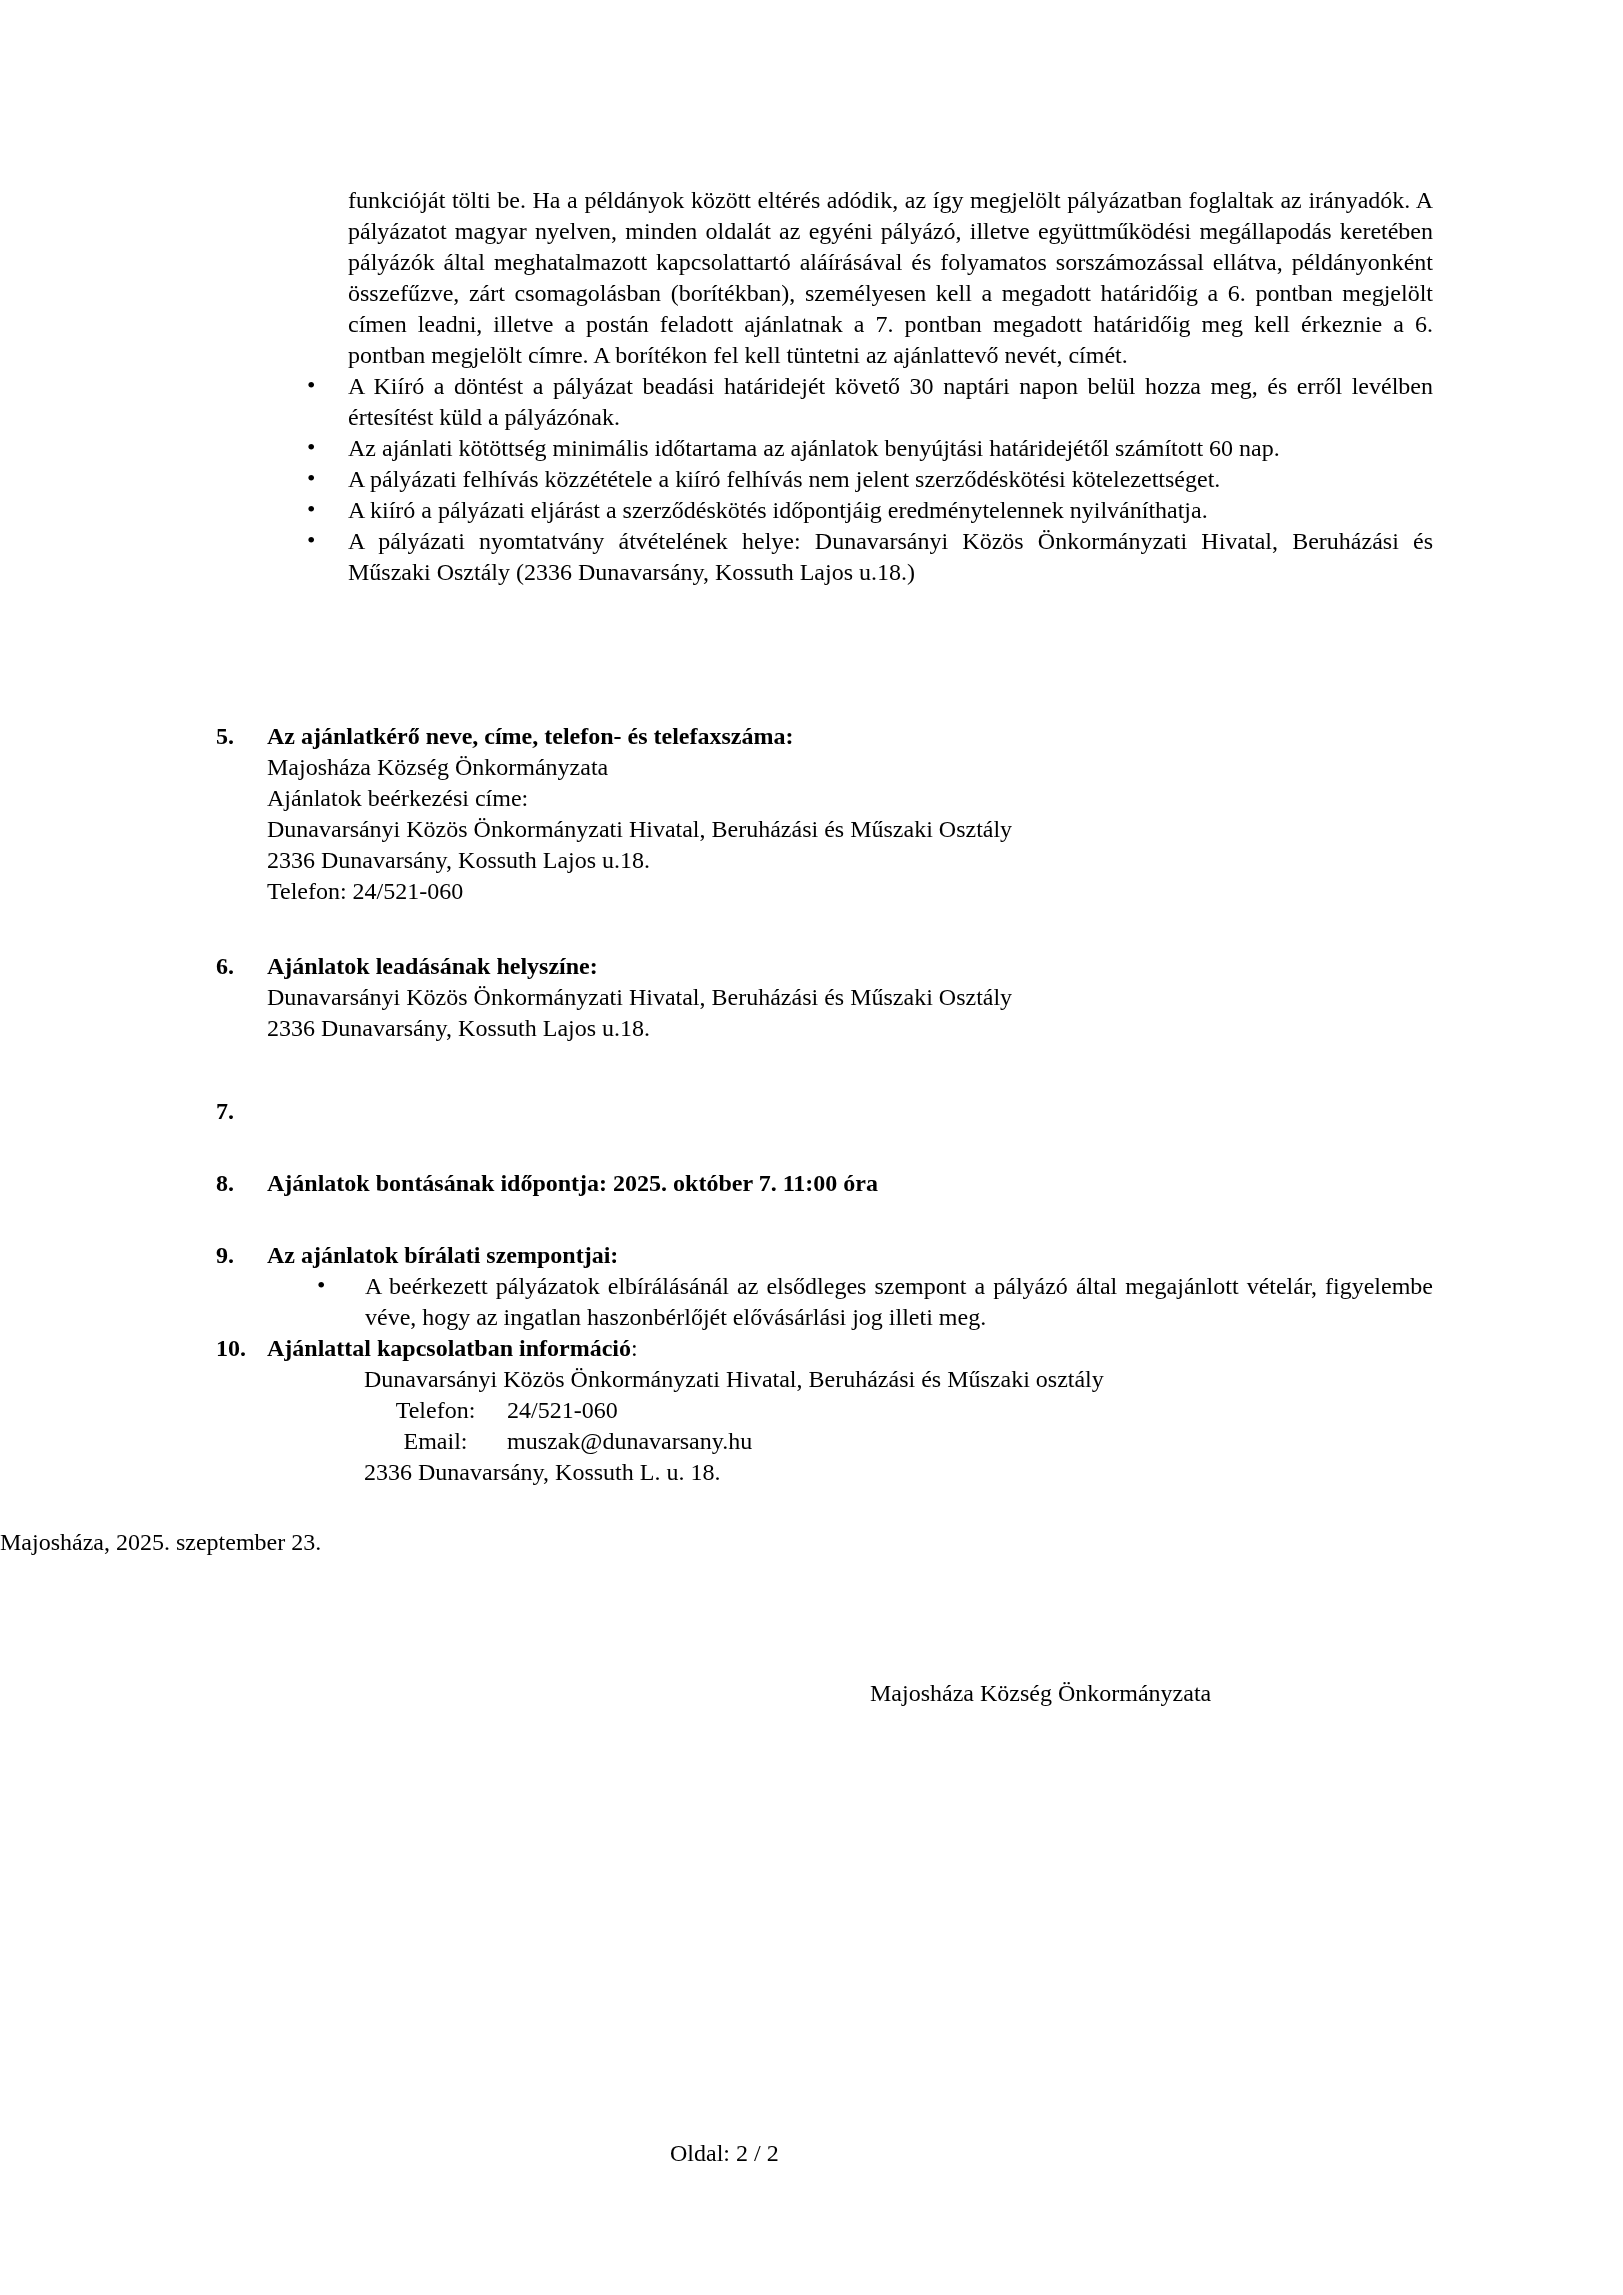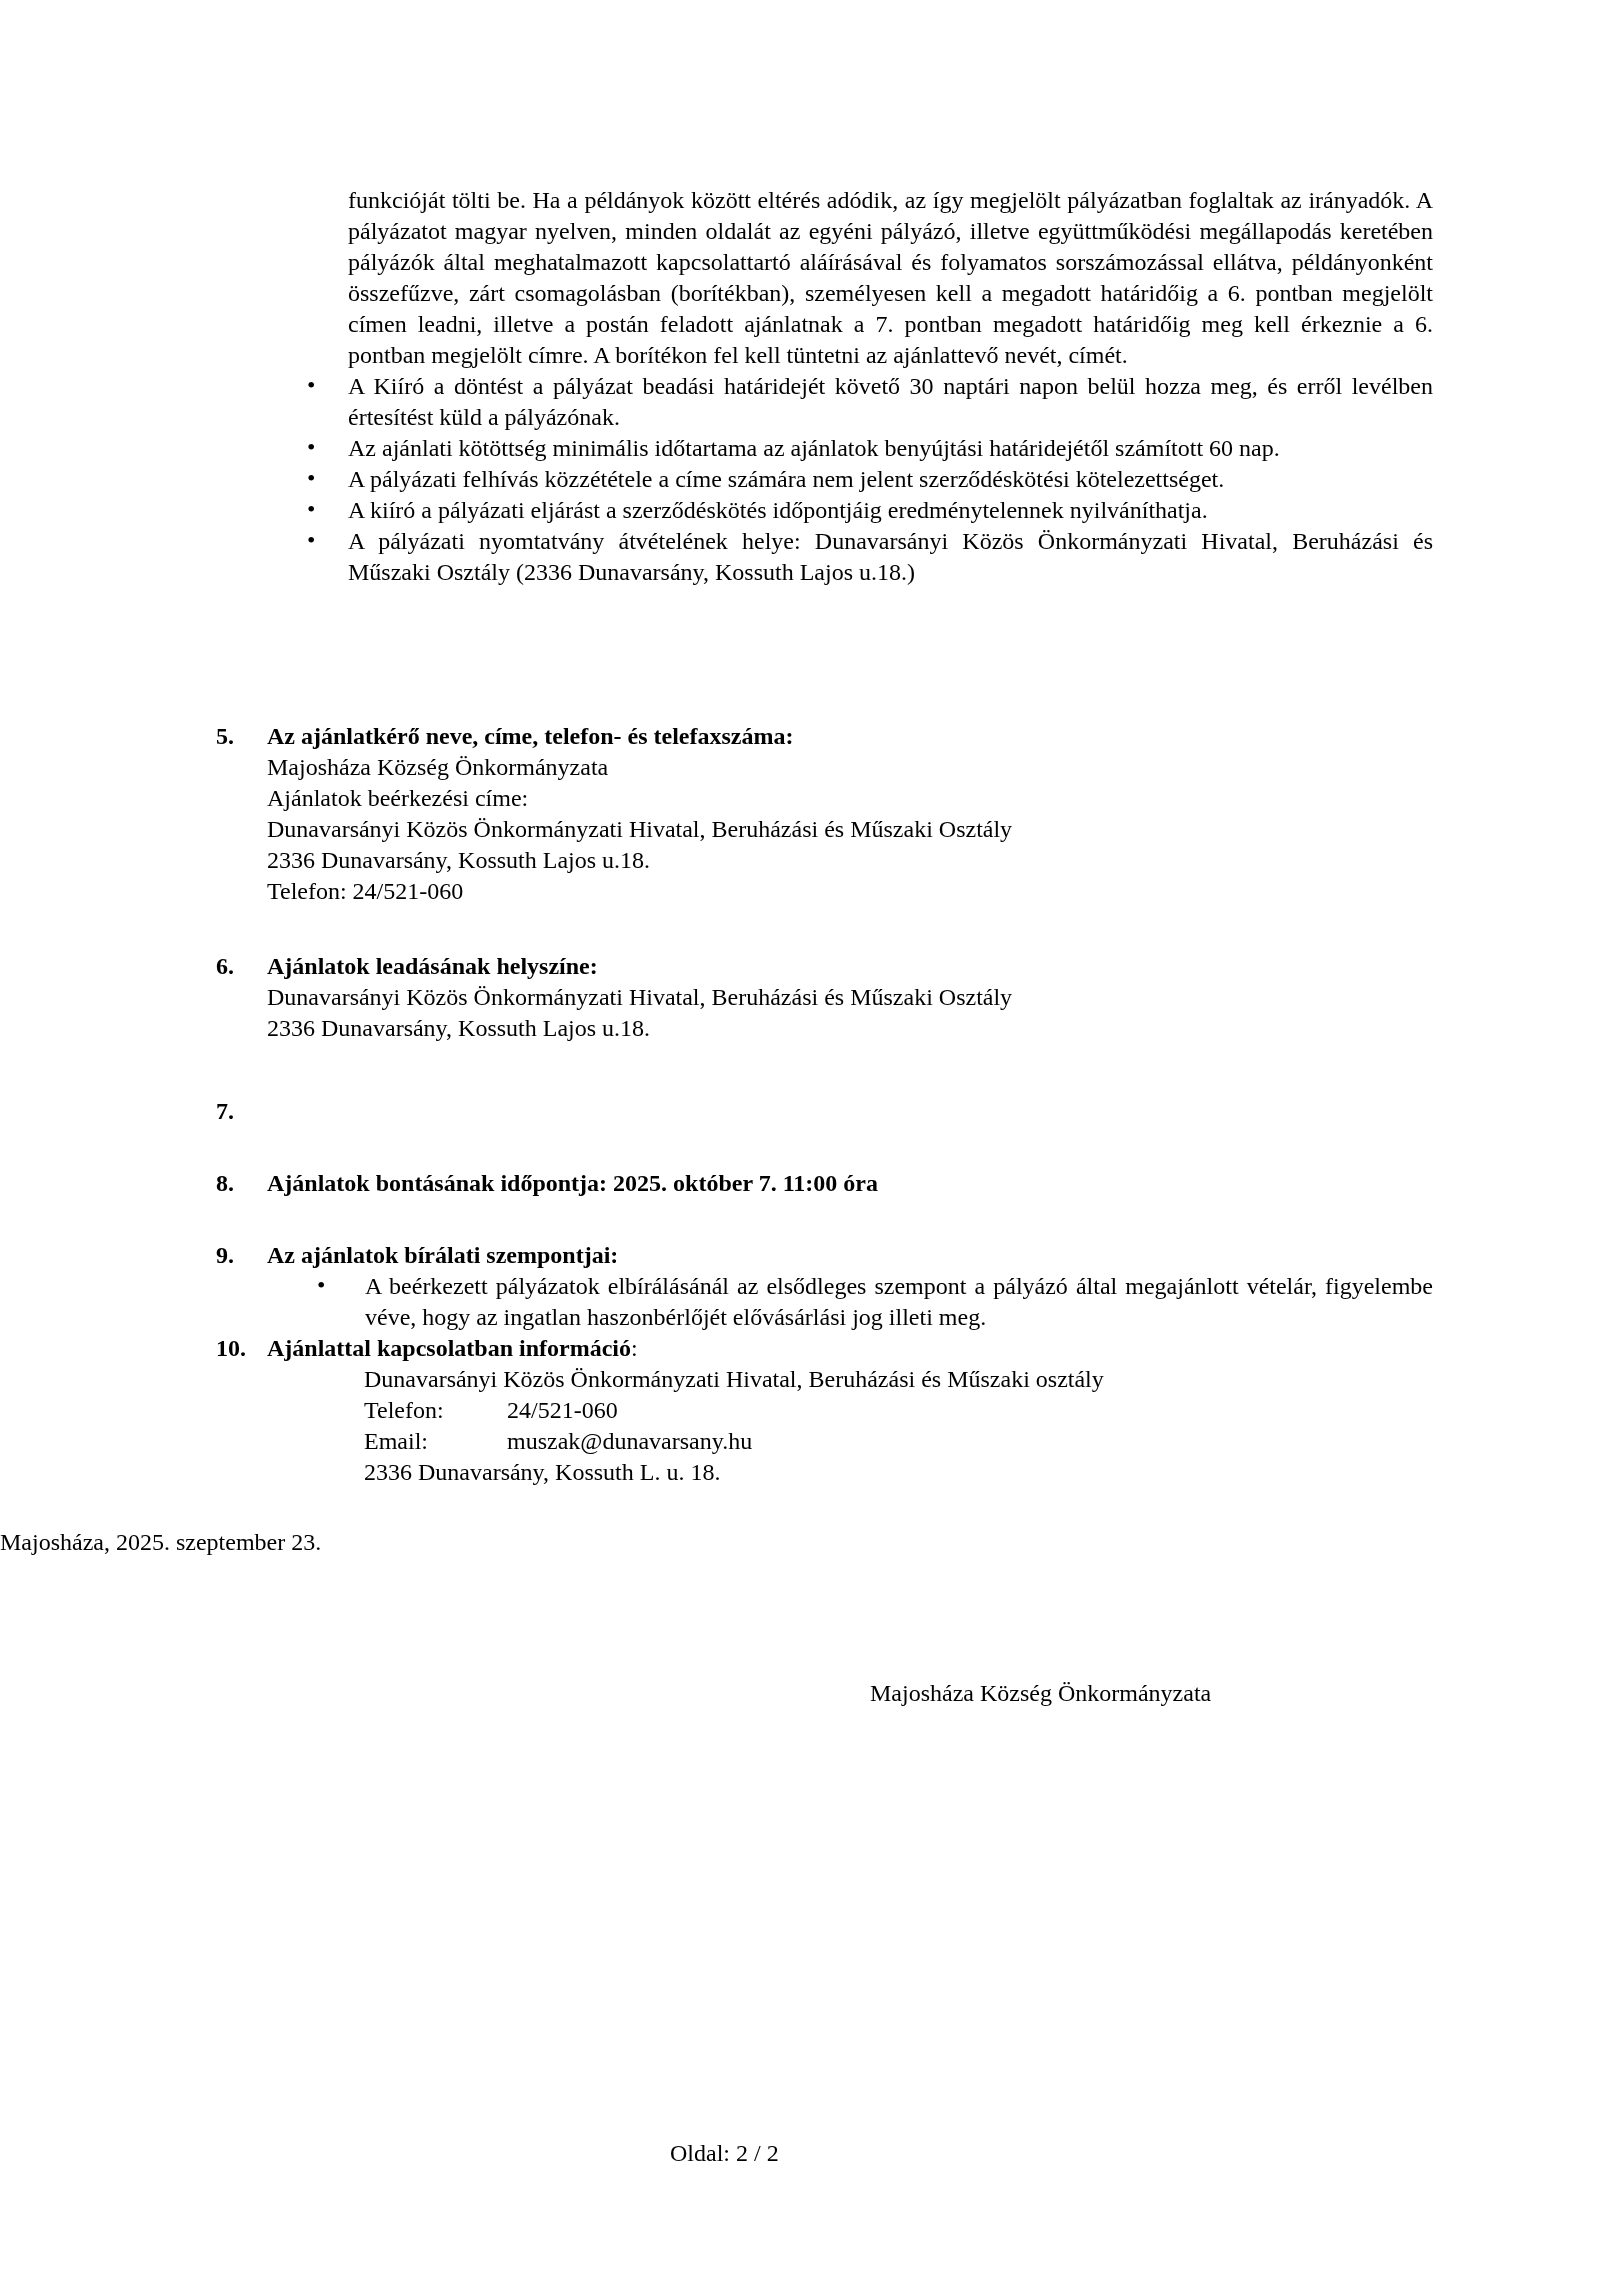--- a/index.html
+++ b/index.html
@@ -48,21 +48,21 @@
     margin: 0 0 0 365px;
     text-align: justify;
   }
   .sec9-bullet .marker {
     position: absolute;
     left: -48px;
     top: -1.3px;
   }
 
   .info-line { display: flex; margin-left: 364px; }
-  .info-label { width: 143px; flex: none; }
+  .info-label { width: 143px; flex: none; text-align: center; }
 
   .mt-sec5  { margin-top: 133px; }
   .mt-sec6  { margin-top: 44px; }
   .mt-sec7  { margin-top: 52px; }
   .mt-sec8  { margin-top: 41px; }
   .mt-sec9  { margin-top: 41px; }
   .mt-sec10 { }
 
   .date-line { margin-top: 39px; }
   .signature { margin-top: 120px; margin-left: 870px; }
@@ -83,21 +83,21 @@
     <p class="intro">funkcióját tölti be. Ha a példányok között eltérés adódik, az így megjelölt pályázatban foglaltak az irányadók. A pályázatot magyar nyelven, minden oldalát az egyéni pályázó, illetve együttműködési megállapodás keretében pályázók által meghatalmazott kapcsolattartó aláírásával és folyamatos sorszámozással ellátva, példányonként összefűzve, zárt csomagolásban (borítékban), személyesen kell a megadott határidőig a 6. pontban megjelölt címen leadni, illetve a postán feladott ajánlatnak a 7. pontban megadott határidőig meg kell érkeznie a 6. pontban megjelölt címre. A borítékon fel kell tüntetni az ajánlattevő nevét, címét.</p>
 
     <div>
       <div class="bullet-item">
         <span class="marker">•</span><span>A Kiíró a döntést a pályázat beadási határidejét követő 30 naptári napon belül hozza meg, és erről levélben értesítést küld a pályázónak.</span>
       </div>
       <div class="bullet-item">
         <span class="marker">•</span><span>Az ajánlati kötöttség minimális időtartama az ajánlatok benyújtási határidejétől számított 60 nap.</span>
       </div>
       <div class="bullet-item">
-        <span class="marker">•</span><span>A pályázati felhívás közzététele a címe számára nem jelent szerződéskötési kötelezettséget.</span>
+        <span class="marker">•</span><span>A pályázati felhívás közzététele a kiíró felhívás nem jelent szerződéskötési kötelezettséget.</span>
       </div>
       <div class="bullet-item">
         <span class="marker">•</span><span>A kiíró a pályázati eljárást a szerződéskötés időpontjáig eredménytelennek nyilváníthatja.</span>
       </div>
       <div class="bullet-item">
         <span class="marker">•</span><span>A pályázati nyomtatvány átvételének helye: Dunavarsányi Közös Önkormányzati Hivatal, Beruházási és Műszaki Osztály (2336 Dunavarsány, Kossuth Lajos u.18.)</span>
       </div>
     </div>
 
     <div class="sec mt-sec5">

